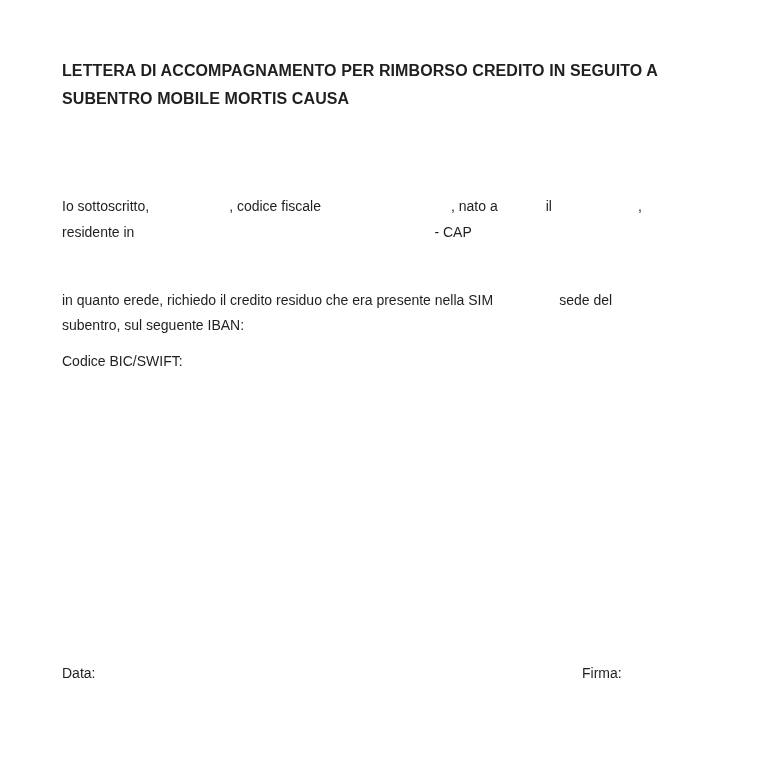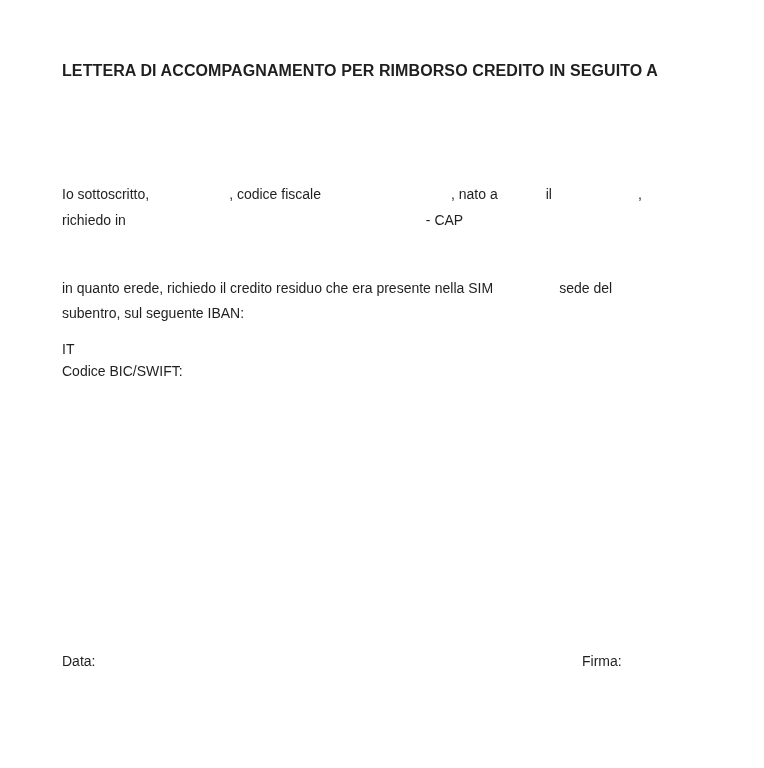--- a/index.html
+++ b/index.html
@@ -22,21 +22,21 @@
     left: 62px;
     top: 45px;
     width: 620px;
     font-size: 16px;
     font-weight: 700;
     line-height: 28px;
     letter-spacing: 0.1px;
     margin-top: 12px;
   }
 
-  .body-block { font-size: 14px; font-weight: 400; }
+  .body-block { font-size: 14px; font-weight: 400; margin-top: 12px; }
 
   .intro-block   { left: 62px; top: 181px; width: 660px; line-height: 26px; }
   .client-block  { left: 62px; top: 242px; width: 660px; line-height: 20px; }
   .request-block { left: 62px; top: 276px; width: 660px; line-height: 25px; }
   .bank-block    { left: 62px; top: 338px; width: 660px; line-height: 22px; }
 
   .footer-date  { left: 62px;  top: 651px; line-height: 20px; }
   .footer-firma { left: 582px; top: 651px; line-height: 20px; }
 
   .line { white-space: nowrap; }
@@ -51,34 +51,34 @@
   .b-client     { width: 68px;  }
   .b-sim        { width: 66px;  }
 </style>
 </head>
 <body>
 
 <div class="page">
 
   <div class="abs doc-title">
     <div class="line">LETTERA DI ACCOMPAGNAMENTO PER RIMBORSO CREDITO IN SEGUITO A</div>
+    <div class="line">SUBENTRO MOBILE MORTIS CAUSA</div>
   </div>
 
   <div class="abs body-block intro-block">
     <div class="line"><span>Io sottoscritto,</span><span class="blank b-name"></span><span>, codice fiscale</span><span class="blank b-cf"></span><span>, nato a</span><span class="blank b-birthplace"></span><span>il</span><span class="blank b-birthdate"></span><span>,</span></div>
-    <div class="line"><span>richiedo in</span><span class="blank b-residence"></span><span>- CAP</span></div>
+    <div class="line"><span>residente in</span><span class="blank b-residence"></span><span>- CAP</span></div>
   </div>
 
 
   <div class="abs body-block request-block">
     <div class="line"><span>in quanto erede, richiedo il credito residuo che era presente nella SIM</span><span class="blank b-sim"></span><span>sede del</span></div>
     <div class="line">subentro, sul seguente IBAN:</div>
   </div>
 
   <div class="abs body-block bank-block">
-    <div class="line">IT</div>
     <div class="line">Codice BIC/SWIFT:</div>
   </div>
 
   <div class="abs body-block footer-date">Data:</div>
   <div class="abs body-block footer-firma">Firma:</div>
 
 </div>
 
 </body></html>

